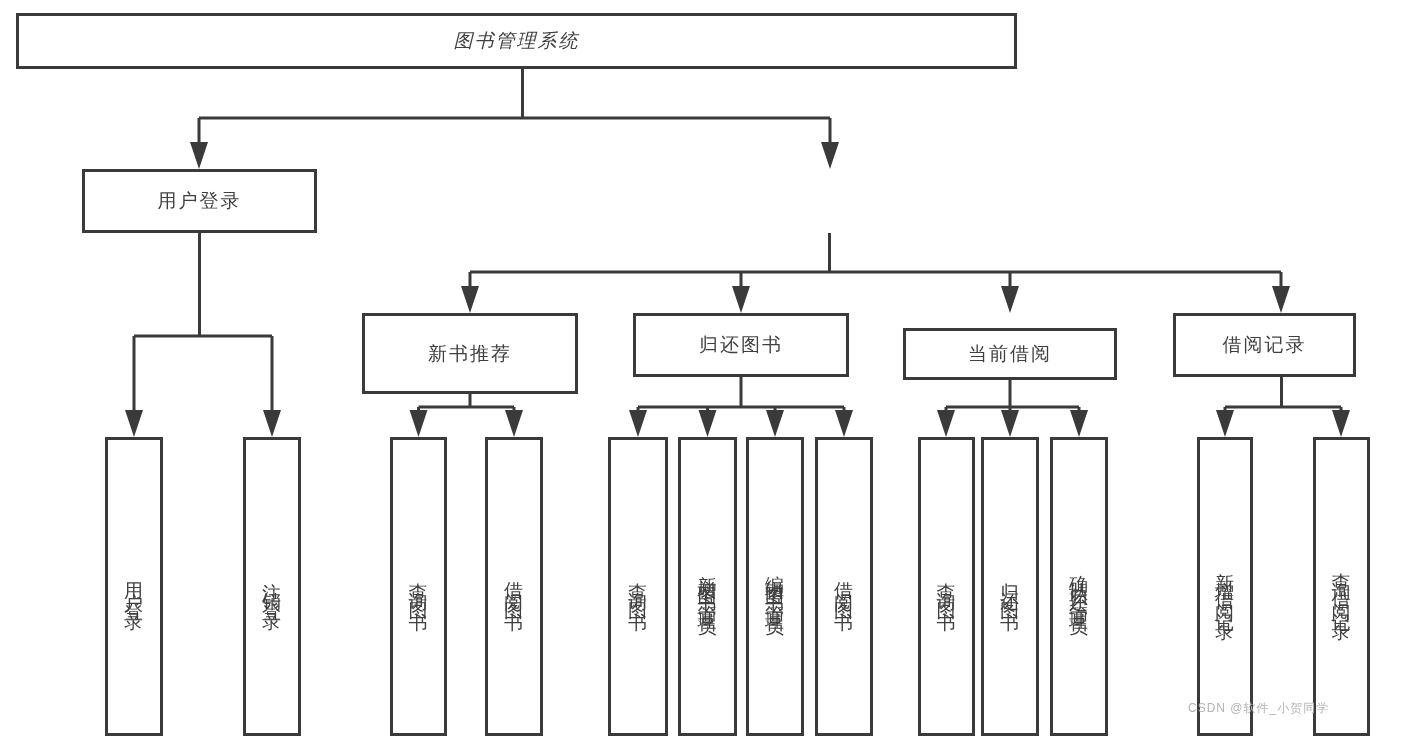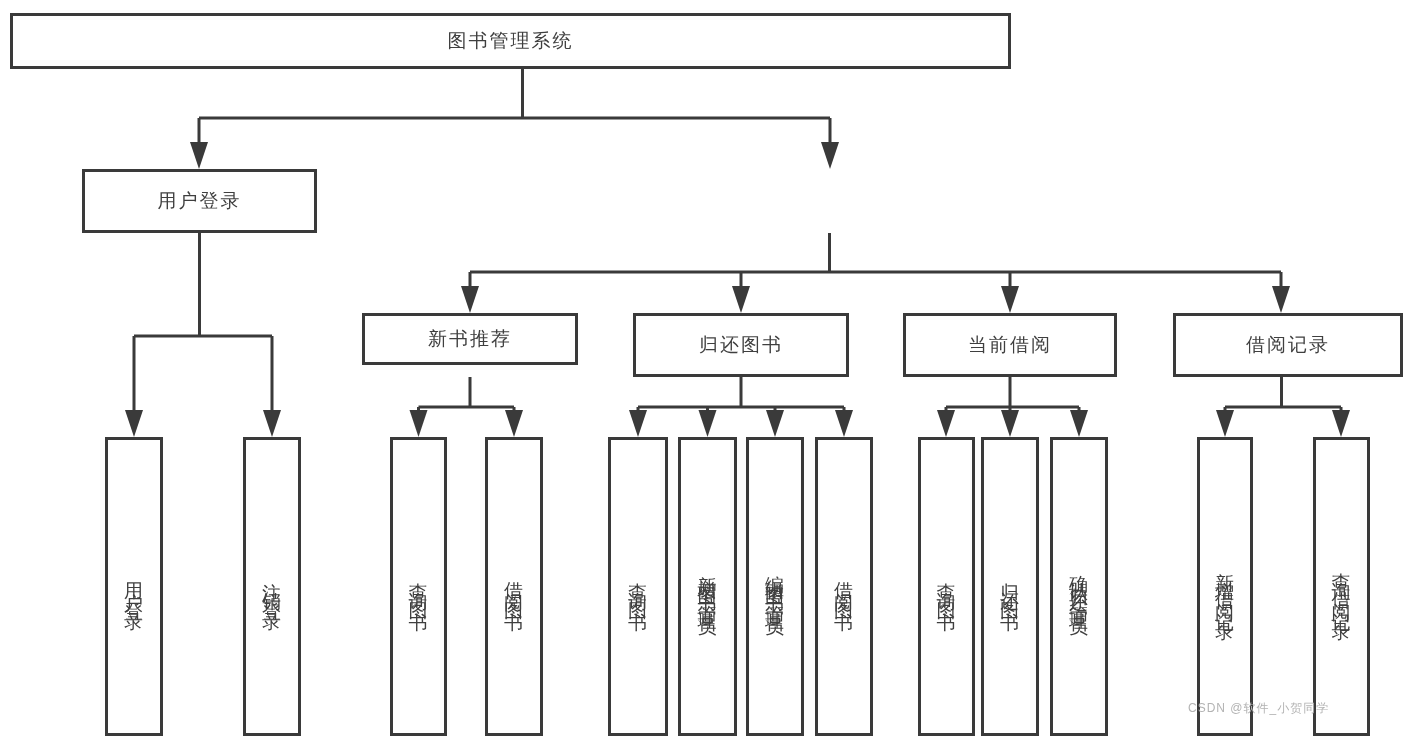--- a/index.html
+++ b/index.html
@@ -94,28 +94,28 @@
       <polygon points="1079,437 1070,410 1088,410"></polygon>
     </g>
 
     <g>
       <path d="M1281.5 377 V407 M1225 407 H1341 M1225 407 V412 M1341 407 V412"></path>
       <polygon points="1225,437 1216,410 1234,410"></polygon>
       <polygon points="1341,437 1332,410 1350,410"></polygon>
     </g>
   </svg>
 
-  <div class="node" style="left:10px;top:13px;width:1001px;height:56px;">图书管理系统</div>
+  <div class="node" style="left:16px;top:13px;width:1001px;height:56px;font-style:italic;">图书管理系统</div>
 
   <div class="node" style="left:82px;top:169px;width:235px;height:64px;">用户登录</div>
 
-  <div class="node" style="left:362px;top:313px;width:216px;height:52px;">新书推荐</div>
+  <div class="node" style="left:362px;top:313px;width:216px;height:81px;">新书推荐</div>
   <div class="node" style="left:633px;top:313px;width:216px;height:64px;">归还图书</div>
-  <div class="node" style="left:903px;top:313px;width:214px;height:64px;">当前借阅</div>
-  <div class="node" style="left:1173px;top:313px;width:230px;height:64px;">借阅记录</div>
+  <div class="node" style="left:903px;top:328px;width:214px;height:52px;">当前借阅</div>
+  <div class="node" style="left:1173px;top:313px;width:183px;height:64px;">借阅记录</div>
 
   <div class="node v" style="left:105px;top:437px;width:58px;height:299px;">用户登录</div>
   <div class="node v" style="left:243px;top:437px;width:58px;height:299px;">注销登录</div>
 
   <div class="node v" style="left:390px;top:437px;width:57px;height:299px;">查询图书</div>
   <div class="node v" style="left:485px;top:437px;width:58px;height:299px;">借阅图书</div>
 
   <div class="node v" style="left:608px;top:437px;width:60px;height:299px;">查询图书</div>
   <div class="node v" style="left:678px;top:437px;width:59px;height:299px;letter-spacing:6px;">新增图书（管理员）</div>
   <div class="node v" style="left:746px;top:437px;width:58px;height:299px;letter-spacing:6px;">编辑图书（管理员）</div>

